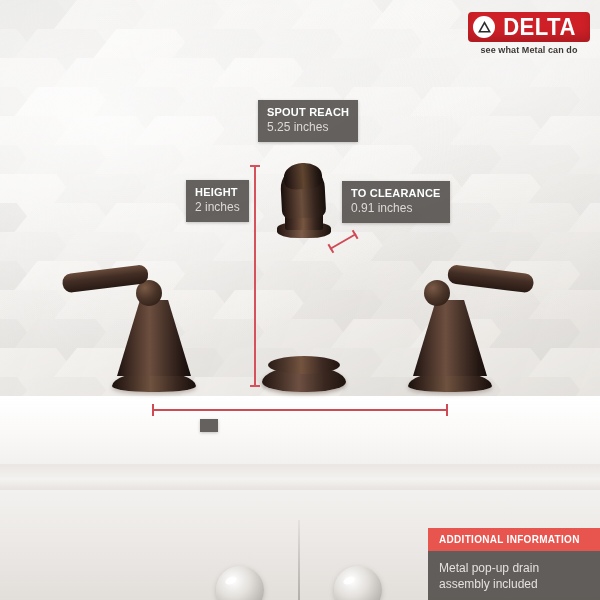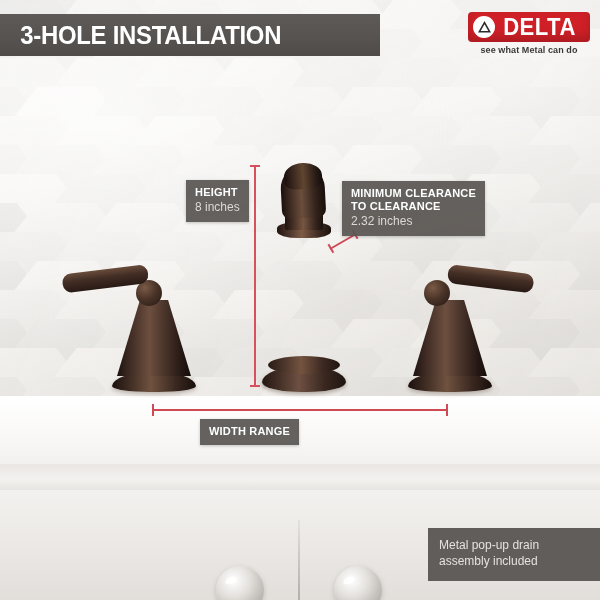--- a/index.html
+++ b/index.html
@@ -523,50 +523,50 @@
   <div class="measure-h" style="left:152px; top:409px; width:296px">
     <span class="cap" style="left:0"></span>
     <span class="cap" style="right:0"></span>
   </div>
 
   <div class="measure-diag" style="left:330px; top:248px; width:30px; transform:rotate(-30deg); transform-origin:0 50%;">
     <span class="cap" style="left:0"></span>
     <span class="cap" style="right:0"></span>
   </div>
 
+  <div class="callout" style="left:258px; top:100px">
+    <div class="c-title">SPOUT REACH</div>
+    <div class="c-value">5.25 inches</div>
+  </div>
 
   <div class="callout" style="left:186px; top:180px">
     <div class="c-title">HEIGHT</div>
-    <div class="c-value">8 inches</div>
+    <div class="c-value">2 inches</div>
   </div>
 
   <div class="callout" style="left:342px; top:181px">
-    <div class="c-title">MINIMUM CLEARANCE</div>
     <div class="c-title">TO CLEARANCE</div>
-    <div class="c-value">2.32 inches</div>
+    <div class="c-value">0.91 inches</div>
   </div>
 
   <div class="callout" style="left:200px; top:419px">
-    <div class="c-title">WIDTH RANGE</div>
-  </div>
-
-  <div class="header-bar">
-    <div class="header-title">3-HOLE INSTALLATION</div>
-  </div>
+  </div>
+
 
   <div class="logo-wrap">
     <div class="logo-badge">
       <span class="logo-mark">
         <svg width="15" height="14" viewBox="0 0 15 14" aria-hidden="true">
           <polygon points="7.5,1 14,12.6 1,12.6" fill="#2b2b2b"></polygon>
           <polygon points="7.5,4.2 11.3,11 3.7,11" fill="#ffffff"></polygon>
         </svg>
       </span>
       <span class="logo-word">DELTA</span>
     </div>
     <div class="logo-tag">see what Metal can do</div>
   </div>
 
   <div class="addinfo">
+    <div class="addinfo-head">ADDITIONAL INFORMATION</div>
     <div class="addinfo-body">Metal pop-up drain assembly included</div>
   </div>
 
 </div>
 
 </body></html>

